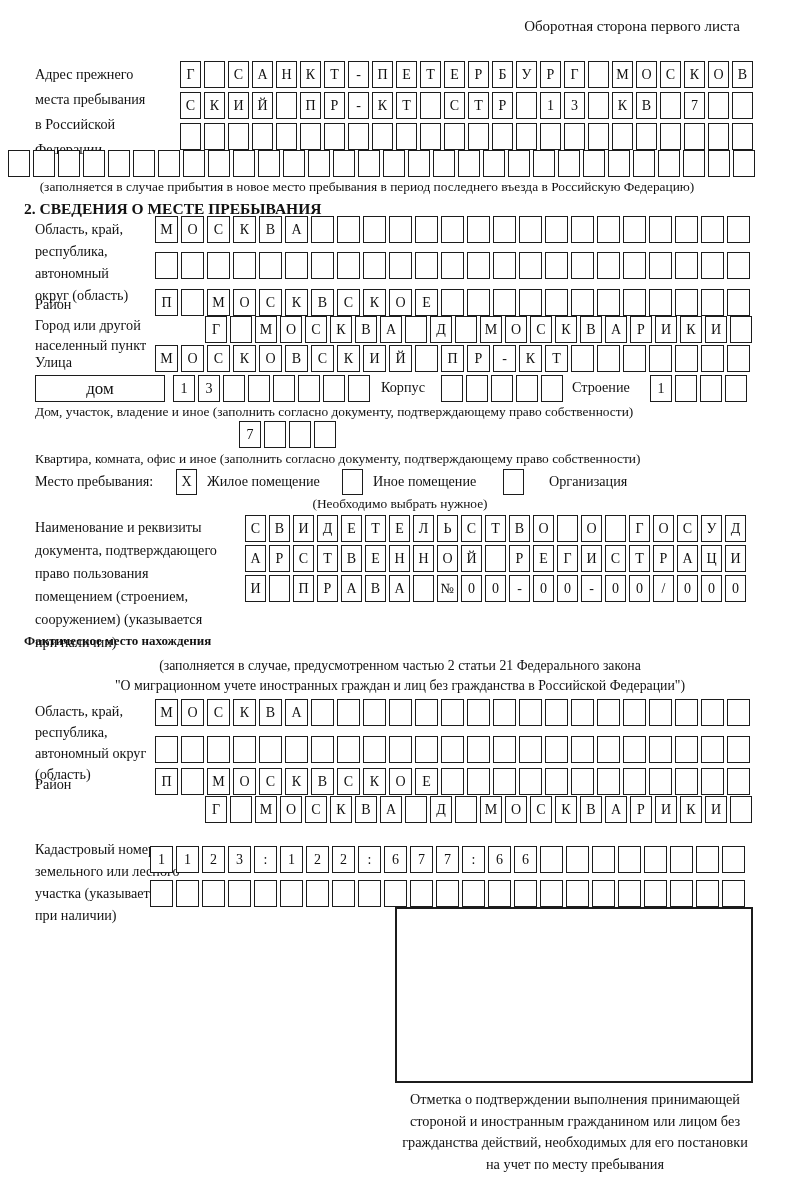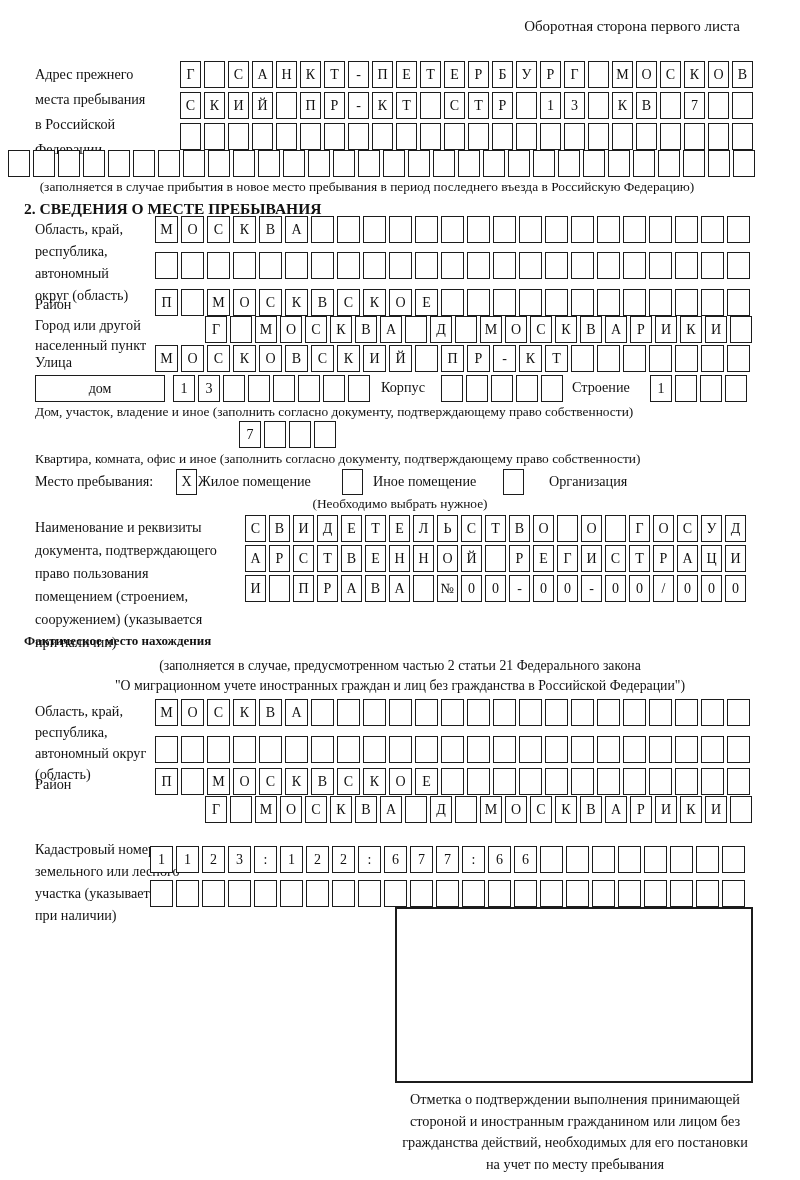--- a/index.html
+++ b/index.html
@@ -15,21 +15,21 @@
   .sect-title{position:absolute;font-weight:bold;font-size:15.5px;margin-left:24px;}
   .note{position:absolute;font-size:13.4px;white-space:nowrap;}
   .center{text-align:center;white-space:normal;}
   .cellrow{position:absolute;display:flex;gap:3px;}
   .cell{box-sizing:border-box;height:27px;border:1.6px solid #1c1c1c;background:#fff;
         display:flex;align-items:center;justify-content:center;font-size:14px;}
   .w21 .cell{width:21px;}
   .w22 .cell{width:22px;}
   .w23 .cell{width:23px;}
   .typebox{position:absolute;box-sizing:border-box;height:27px;border:1.6px solid #1c1c1c;
-        display:flex;align-items:center;justify-content:center;font-size:14px;}
+        display:flex;align-items:center;justify-content:center;font-size:17px;}
   .checkbox{position:absolute;box-sizing:border-box;width:21px;height:26px;border:1.6px solid #1c1c1c;
         display:flex;align-items:center;justify-content:center;font-size:14px;}
   .bigbox{position:absolute;box-sizing:border-box;border:2px solid #1c1c1c;background:#fff;}
   .marknote{position:absolute;font-size:14.3px;line-height:21.5px;text-align:center;white-space:pre-line;}
 </style>
 </head>
 <body>
 
 <div class="page">
 
@@ -320,21 +320,21 @@
   <div class="cellrow w22" style="left:239px;top:421px">
       <span class="cell">7</span>
       <span class="cell"></span>
       <span class="cell"></span>
       <span class="cell"></span>
     </div>
   <div class="note" style="left:35px;top:451px">Квартира, комната, офис и иное (заполнить согласно документу, подтверждающему право собственности)</div>
 
   <div class="inl" style="left:35px;top:473px">Место пребывания:</div>
   <div class="checkbox" style="left:176px;top:469px">X</div>
-  <div class="inl" style="left:198px;top:473px">Жилое помещение</div>
+  <div class="inl" style="left:207px;top:473px">Жилое помещение</div>
   <div class="checkbox" style="left:342px;top:469px"></div>
   <div class="inl" style="left:373px;top:473px">Иное помещение</div>
   <div class="checkbox" style="left:503px;top:469px"></div>
   <div class="inl" style="left:549px;top:473px">Организация</div>
   <div class="note center" style="left:200px;top:496px;width:400px">(Необходимо выбрать нужное)</div>
 
   <div class="lbl lh23" style="left:35px;top:516px;width:212px">Наименование и реквизиты
 документа, подтверждающего
 право пользования
 помещением (строением,

